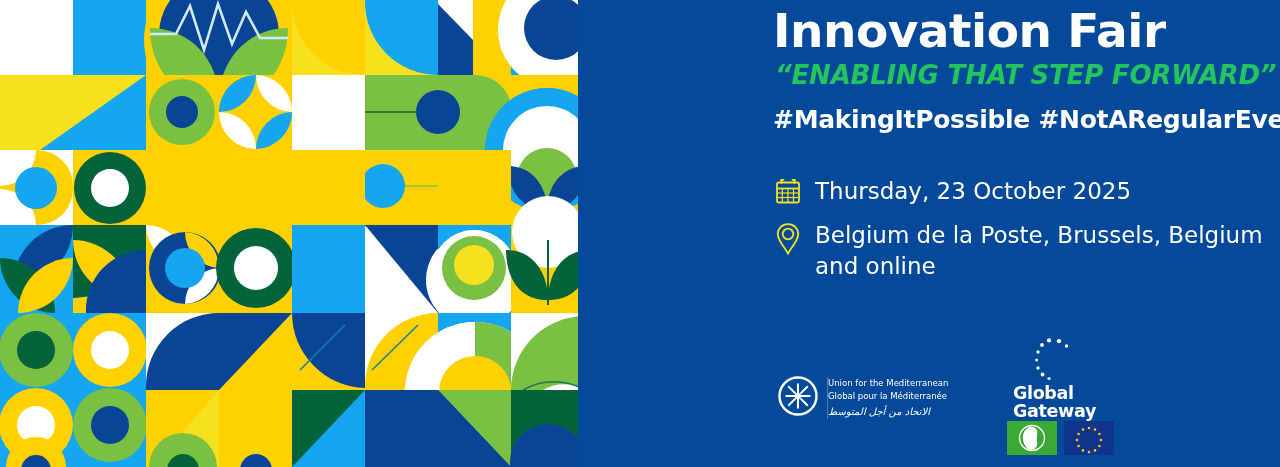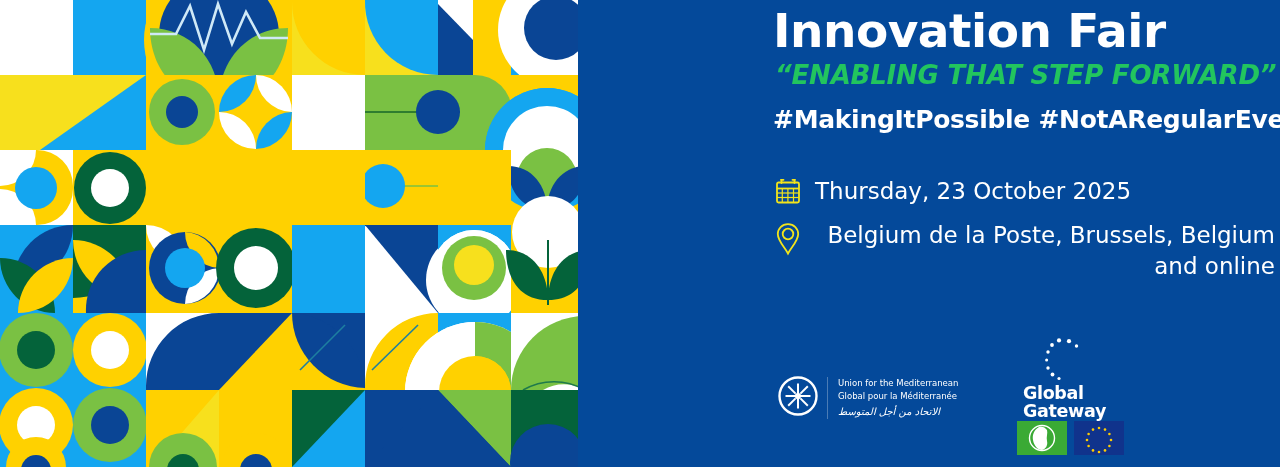--- a/index.html
+++ b/index.html
@@ -27,29 +27,29 @@
     font-size:26px;font-weight:bold;font-style:italic;color:#22c55e;
     letter-spacing:-0.2px;white-space:nowrap;
   }
   .hashtags{
     position:absolute;left:3px;top:105px;
     font-size:25px;font-weight:bold;color:#ffffff;
     letter-spacing:-0.3px;white-space:nowrap;
   }
 
   .meta{position:absolute;left:5px;top:176px;width:500px;}
-  .meta-row{display:flex;align-items:flex-start;margin-bottom:14px;text-align:right;}
+  .meta-row{display:flex;align-items:flex-start;margin-bottom:14px;}
   .meta-icon{width:40px;flex:0 0 40px;display:flex;justify-content:flex-start;padding-top:2px;}
   .meta-text{font-size:23px;color:#ffffff;line-height:1.32;font-weight:400;}
 
   
   .logos{position:absolute;left:8px;bottom:8px;display:flex;align-items:center;}
   .ufm{display:flex;align-items:center;}
   .ufm-text{
-    margin-left:9px;padding-left:10px;border-left:1px solid #4b7cb5;
+    margin-left:9px;border-left:1px solid #4b7cb5;
     color:#ffffff;font-size:8.5px;line-height:1.55;white-space:nowrap;
     font-family:"DejaVu Sans","Liberation Sans",sans-serif;
   }
   .ufm-text .ar{font-size:10px;text-align:left;direction:rtl;font-style:italic;}
   .gg{display:flex;align-items:center;margin-left:42px;flex-direction:column;}
   .gg-word{
     color:#ffffff;font-size:17.5px;font-weight:bold;line-height:1.02;
     letter-spacing:-0.3px;margin-left:4px;
   }
   .flags{display:flex;align-items:center;margin-left:10px;}

